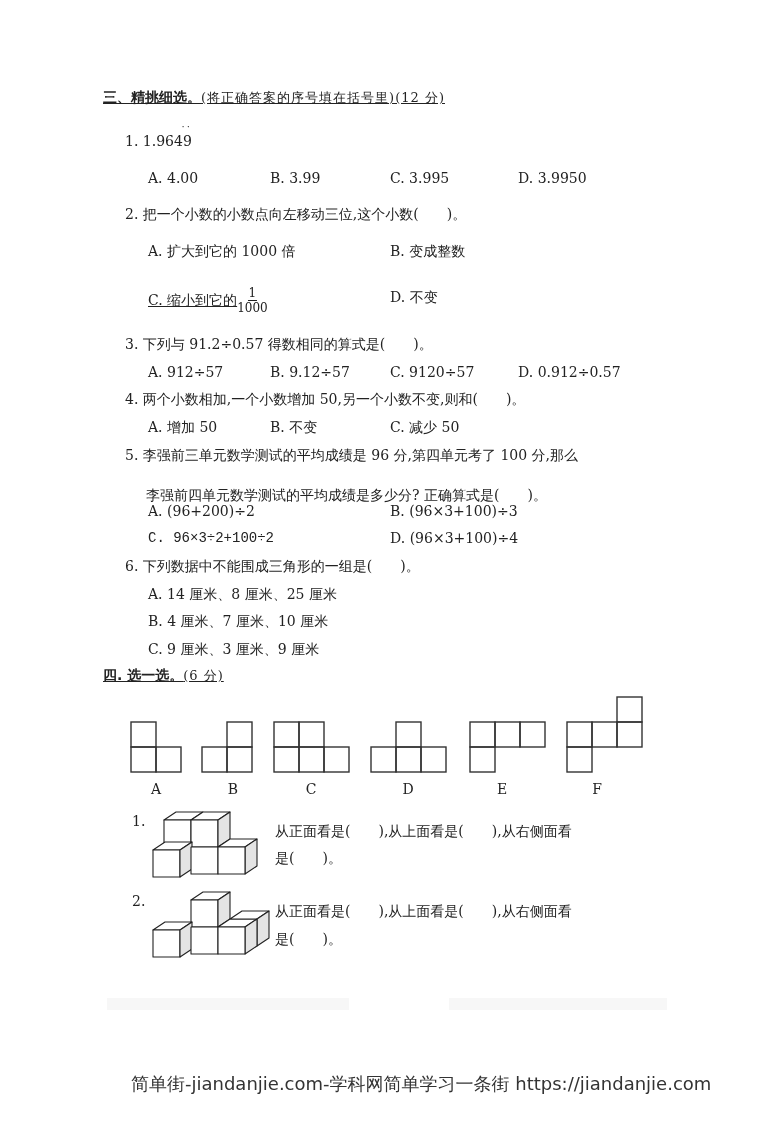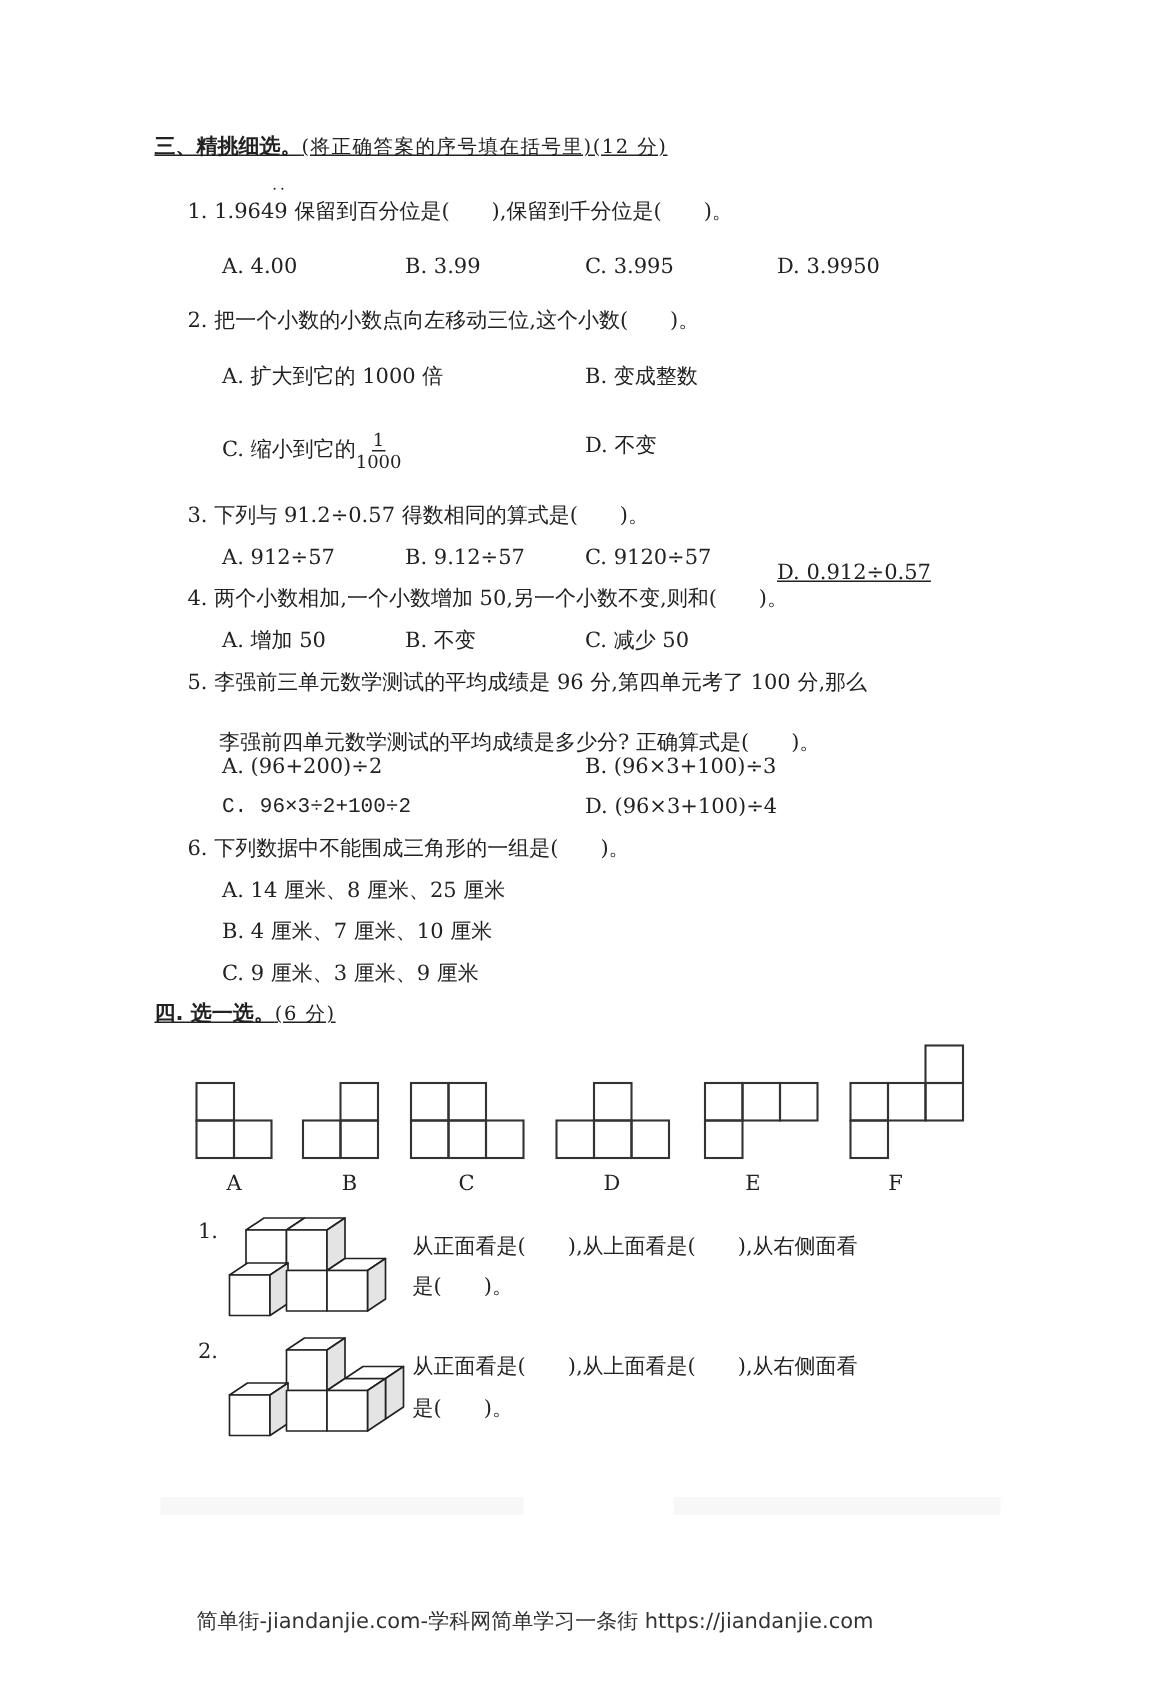--- a/index.html
+++ b/index.html
@@ -8,61 +8,60 @@
   .abs { position: absolute; white-space: nowrap; }
   .t { font-size: 14px; line-height: 18px; }
   .h { font-size: 14px; font-weight: bold; font-family: "DejaVu Sans", "Liberation Sans", sans-serif; text-decoration: underline; }
   .h .note { font-weight: normal; font-family: "DejaVu Serif", "Liberation Serif", serif; font-size: 13px; letter-spacing: 1px; }
   .dotnum { position: relative; display: inline-block; }
   .dotnum .dots { position: absolute; top: -10px; right: 0; font-size: 10px; letter-spacing: 2px; line-height: 10px; }
   .frac { display: inline-flex; flex-direction: column; align-items: center; vertical-align: middle; font-size: 12px; line-height: 14px; }
   .frac .num { border-bottom: 1px solid #222; padding: 0 1px; }
   .fig-label { font-size: 14px; text-align: center; width: 30px; }
   .bar { position: absolute; background: #f7f7f7; }
-  .footer { font-family: "DejaVu Sans", "Liberation Sans", sans-serif; font-size: 14px; color: #333; }
+  .footer { font-family: "DejaVu Sans", "Liberation Sans", sans-serif; font-size: 18px; color: #333; }
 </style>
 </head>
 <body>
 
 <div class="abs h" style="left:103px; top:89px;">
   <span>三、精挑细选。</span><span class="note">(将正确答案的序号填在括号里)(12 分)</span>
 </div>
 
 <div class="abs t" style="left:125px; top:132px;">
   <span>1.</span>
   <span class="dotnum"><span>1.96</span><span>49</span><span class="dots">··</span></span>
-  <span>保留到百分位是(　　),保留到千分位是(　　)。</span>
 </div>
 <div class="abs t" style="left:148px; top:169px;">A. 4.00</div>
 <div class="abs t" style="left:270px; top:169px;">B. 3.99</div>
 <div class="abs t" style="left:390px; top:169px;">C. 3.995</div>
 <div class="abs t" style="left:518px; top:169px;">D. 3.9950</div>
 
 <div class="abs t" style="left:125px; top:205px;">
   <span>2.</span>
   <span>把一个小数的小数点向左移动三位,这个小数(　　)。</span>
 </div>
 <div class="abs t" style="left:148px; top:242px;">A. 扩大到它的 1000 倍</div>
 <div class="abs t" style="left:390px; top:242px;text-align:right;">B. 变成整数</div>
-<div class="abs t" style="left:148px; top:286px;">
+<div class="abs t" style="left:148px; top:286px;text-decoration:underline;">
   <span>C. 缩小到它的</span><span class="frac">
       <span class="num">1</span>
       <span>1000</span>
     </span>
 </div>
 <div class="abs t" style="left:390px; top:288px;">D. 不变</div>
 
 <div class="abs t" style="left:125px; top:335px;">
   <span>3.</span>
   <span>下列与 91.2÷0.57 得数相同的算式是(　　)。</span>
 </div>
 <div class="abs t" style="left:148px; top:363px;">A. 912÷57</div>
 <div class="abs t" style="left:270px; top:363px;">B. 9.12÷57</div>
 <div class="abs t" style="left:390px; top:363px;">C. 9120÷57</div>
-<div class="abs t" style="left:518px; top:373px;text-decoration:underline;">D. 0.912÷0.57</div>
+<div class="abs t" style="left:518px; top:363px;">D. 0.912÷0.57</div>
 
 <div class="abs t" style="left:125px; top:390px;">
   <span>4.</span>
   <span>两个小数相加,一个小数增加 50,另一个小数不变,则和(　　)。</span>
 </div>
 <div class="abs t" style="left:148px; top:418px;">A. 增加 50</div>
 <div class="abs t" style="left:270px; top:418px;">B. 不变</div>
 <div class="abs t" style="left:390px; top:418px;">C. 减少 50</div>
 
 <div class="abs t" style="left:125px; top:446px;">

